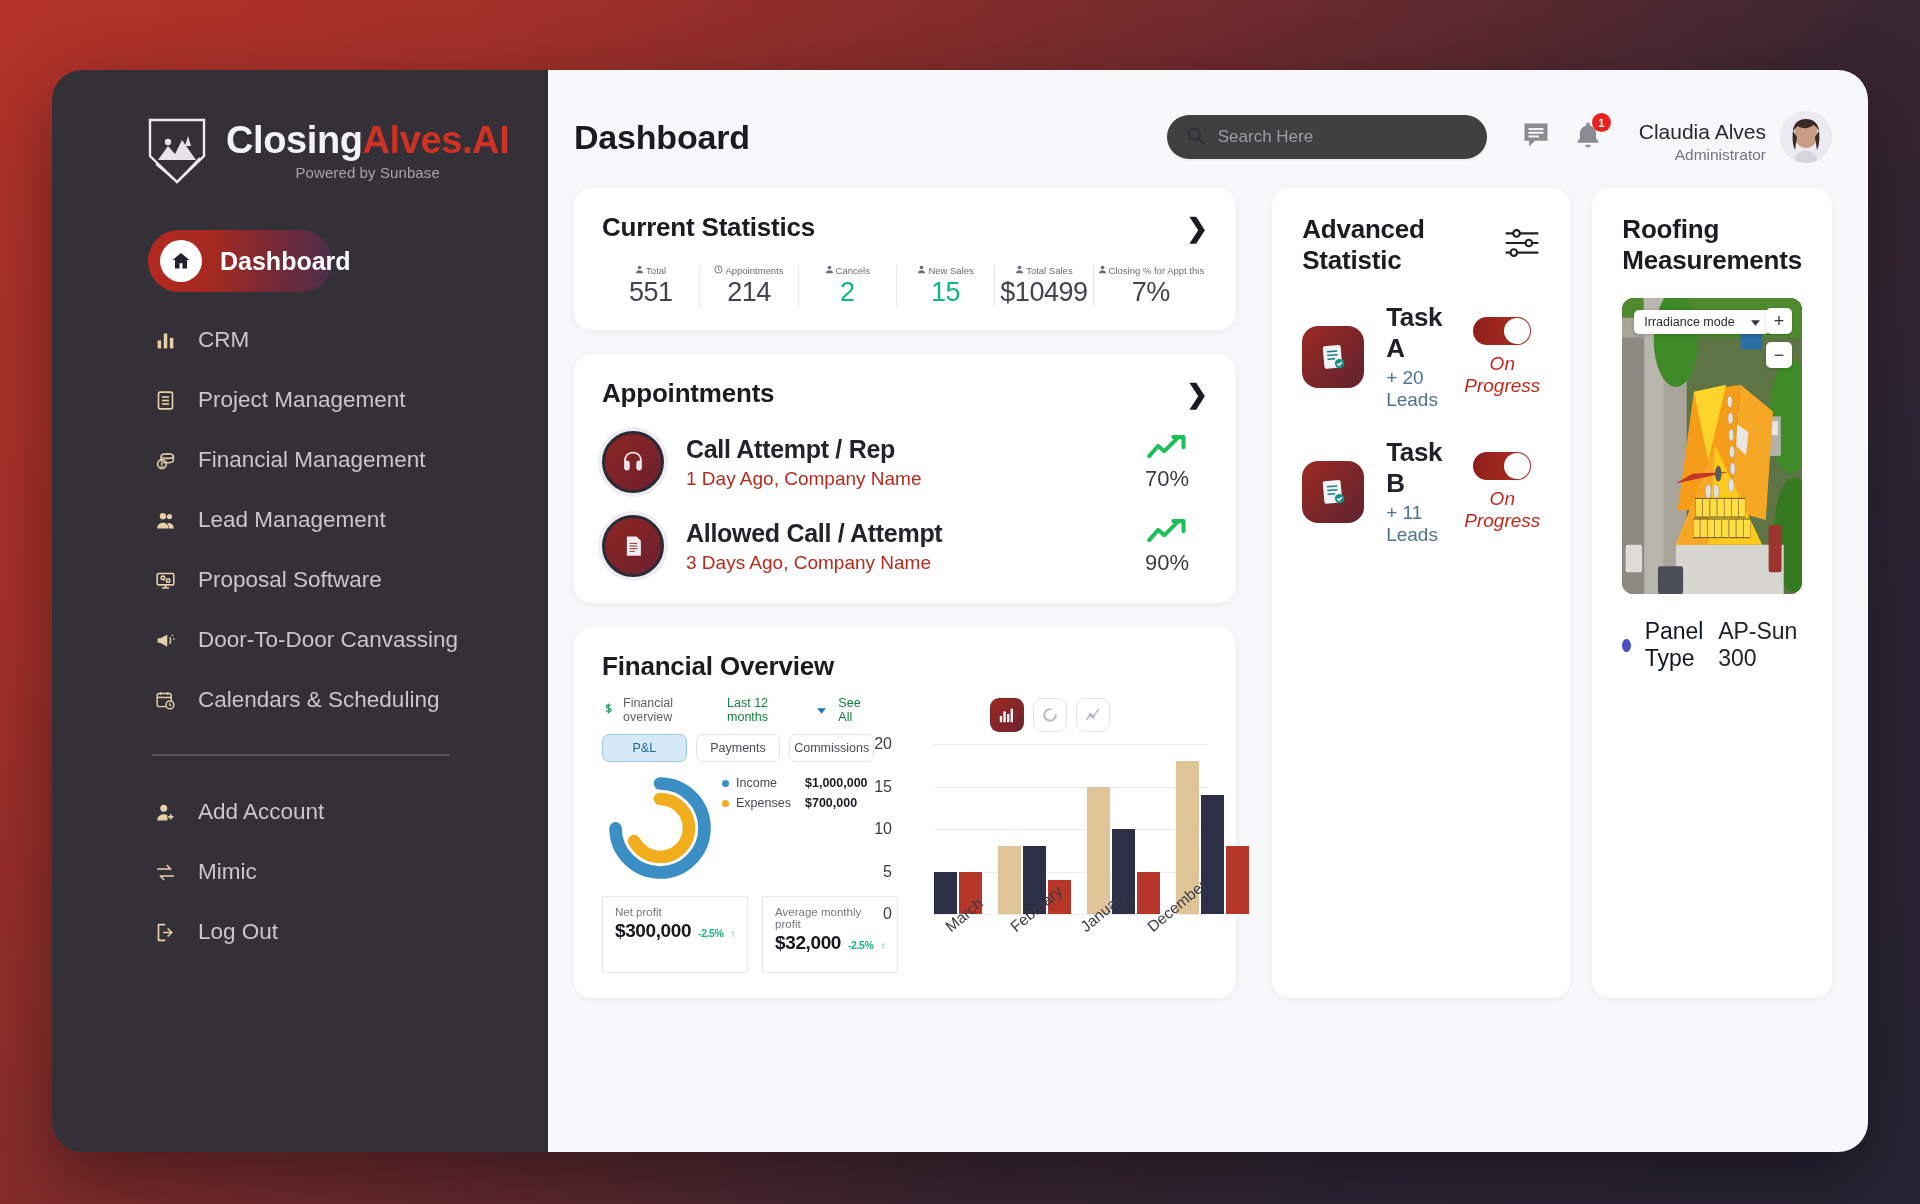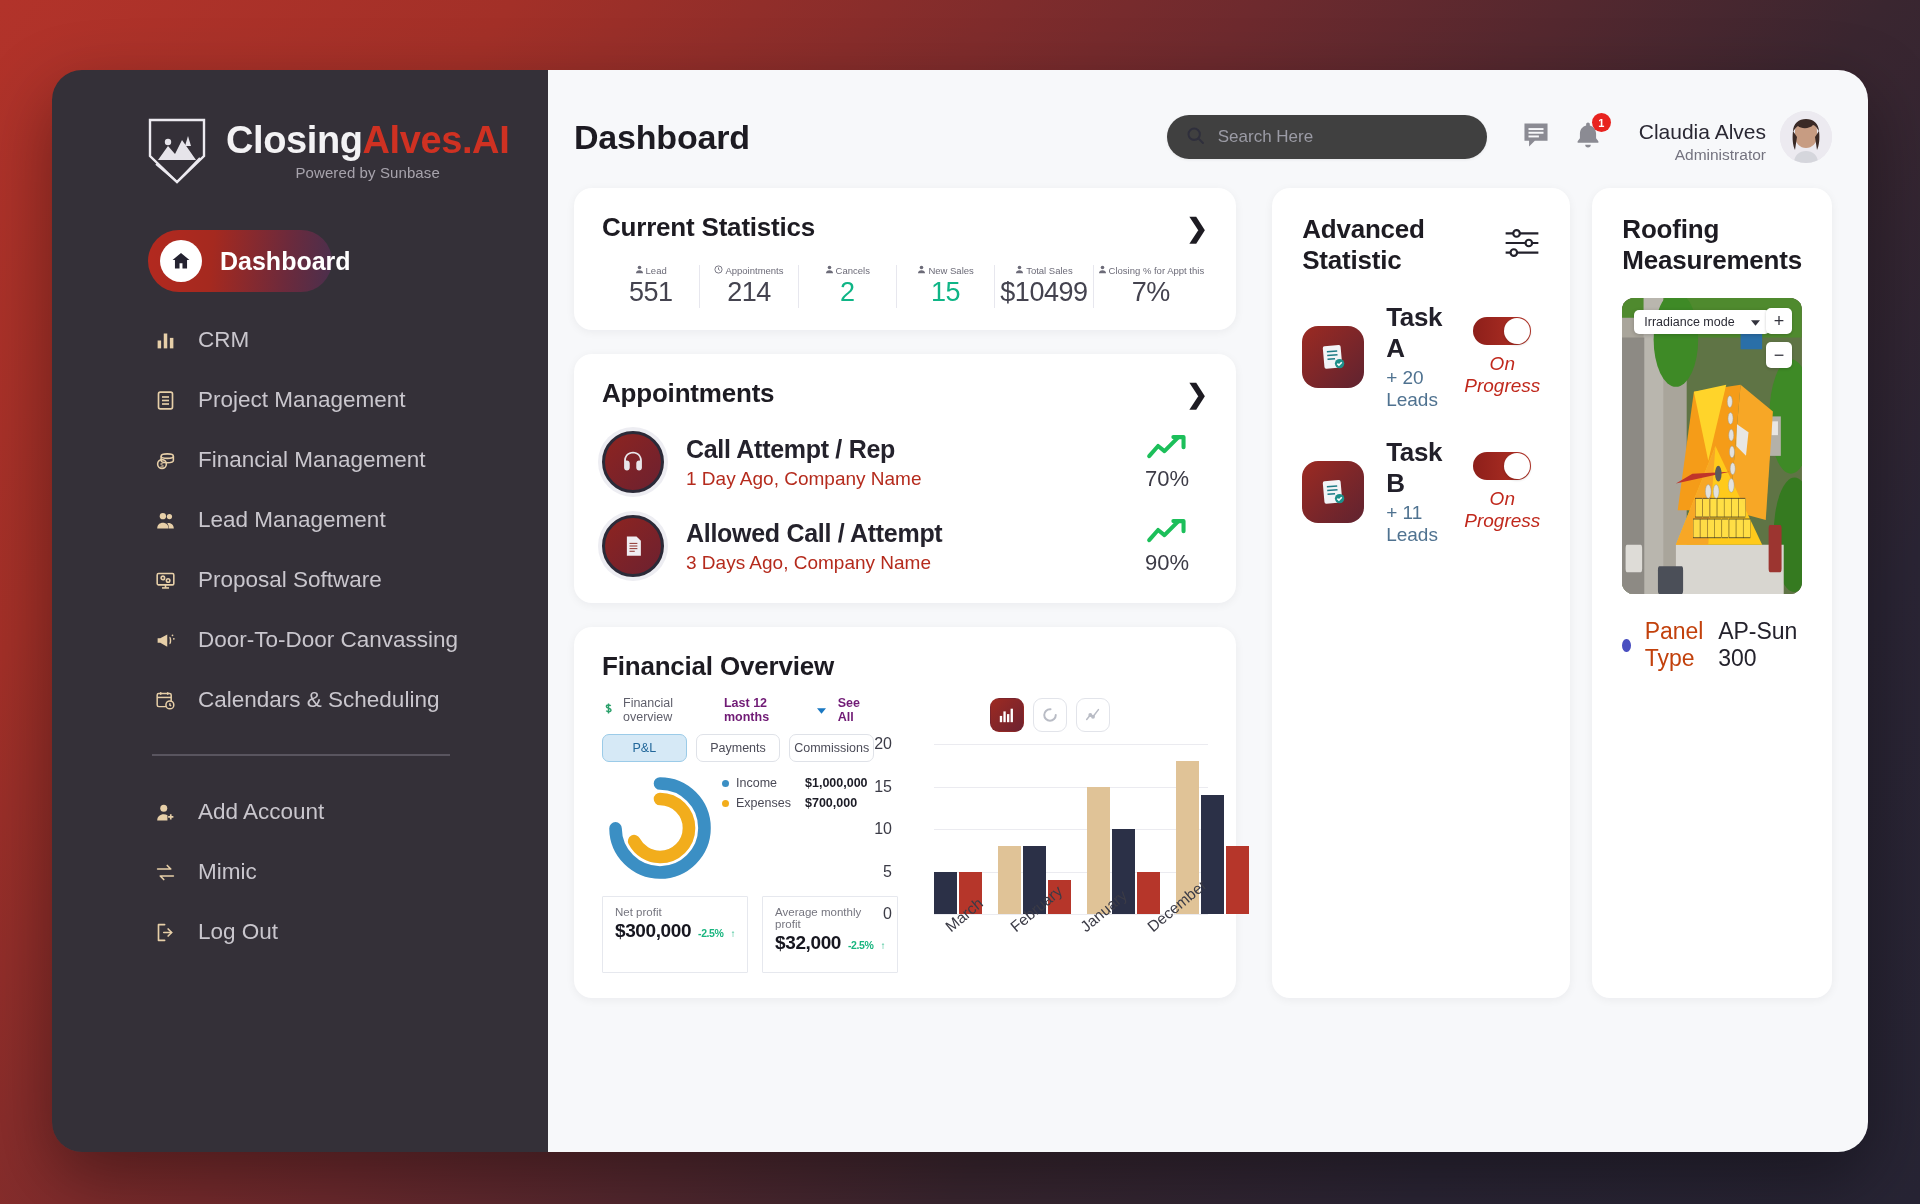--- a/index.html
+++ b/index.html
@@ -125,21 +125,21 @@
   .appt-sub { font-size: 19px; color: #b52b1d; margin-top: 4px; }
   .appt-right { text-align: center; width: 82px; }
   .appt-pct { font-size: 22px; color: #3c3b46; margin-top: 2px; }
   
   .fin-card { padding: 24px 28px 24px 28px; }
   .fin-body { display: flex; gap: 18px; margin-top: 14px; }
   .fin-left { width: 272px; }
   .fin-bar { display: flex; align-items: center; gap: 8px; font-size: 12.5px; }
   .fin-bar .label { color: #5f5f6b; }
   .fin-bar .right { margin-left: auto; display: flex; align-items: center; gap: 12px; }
-  .fin-link { color: #701a75; font-size: 12.5px; font-weight: 700; cursor: pointer; }
+  .fin-link { color: #15803d; font-size: 12.5px; font-weight: 400; cursor: pointer; }
   .fin-tabs { display: flex; gap: 9px; margin-top: 10px; }
   .fin-tab {
     flex: 1; text-align: center; font-size: 12.5px; color: #4c4c58;
     border: 1px solid #dfe2e8; border-radius: 7px; padding: 6px 0; cursor: pointer; background:#fff;
   }
   .fin-tab.active { background: #d6e9f6; border-color: #9bcbe8; color: #22679a; }
   .donut-wrap { display: flex; align-items: flex-start; gap: 4px; margin-top: 8px; height: 118px; }
   .legend { padding-top: 6px; }
   .legend-row { display: flex; align-items: center; gap: 7px; font-size: 12.5px; margin-bottom: 6px; }
   .legend-dot { width: 7px; height: 7px; border-radius: 50%; }
@@ -192,21 +192,21 @@
     background: #fff; border-radius: 5px; padding: 5px 10px;
     font-size: 12.5px; color: #2b2b35; display: flex; align-items: center; gap: 16px;
     box-shadow: 0 1px 4px rgba(0,0,0,.2); cursor:pointer;
   }
   .zoom-btn {
     position: absolute; right: 10px; width: 26px; height: 26px; border-radius: 5px;
     background: #fff; display: flex; align-items: center; justify-content: center;
     font-size: 18px; color: #33333d; z-index: 5; cursor: pointer; box-shadow: 0 1px 3px rgba(0,0,0,.2);
   }
   .panel-row { display: flex; align-items: center; margin-top: 24px; }
-  .panel-label { font-size: 23px; color: #c2410c; display: flex; align-items: center; gap: 14px; }
+  .panel-label { font-size: 23px; color: #0f172a; display: flex; align-items: center; gap: 14px; }
   .panel-dot { width: 13px; height: 13px; border-radius: 50%; background: #4a4fc0; }
   .panel-value { margin-left: auto; font-size: 23px; color: #24222c; }
 </style>
 </head>
 <body>
 
 <div class="app-shell">
 
   <aside class="sidebar">
     <div class="brand">
@@ -412,21 +412,21 @@
             <span class="card-title">Current Statistics</span>
             <span class="chev">❯</span>
           </div>
           <div class="stats-row">
             <div class="stat">
               <div class="stat-label">
                   <span><svg viewBox="0 0 12 12" width="9" height="9" fill="#6c6b78">
                       <circle cx="6" cy="3.4" r="2.4"></circle>
                       <path d="M1.3 11c0-2.4 2-4 4.7-4s4.7 1.6 4.7 4z"></path>
                     </svg></span>
-                  <span>Lead</span>
+                  <span>Total</span>
                 </div>
               <div class="stat-value">551</div>
             </div>
             <div class="stat">
               <div class="stat-label">
                   <span><svg viewBox="0 0 12 12" width="9" height="9" fill="none" stroke="#6c6b78" stroke-width="1.2">
                       <circle cx="6" cy="6" r="4.8"></circle>
                       <path d="M6 3.3V6l1.8 1.2"></path>
                     </svg></span>
                   <span>Appointments</span>

